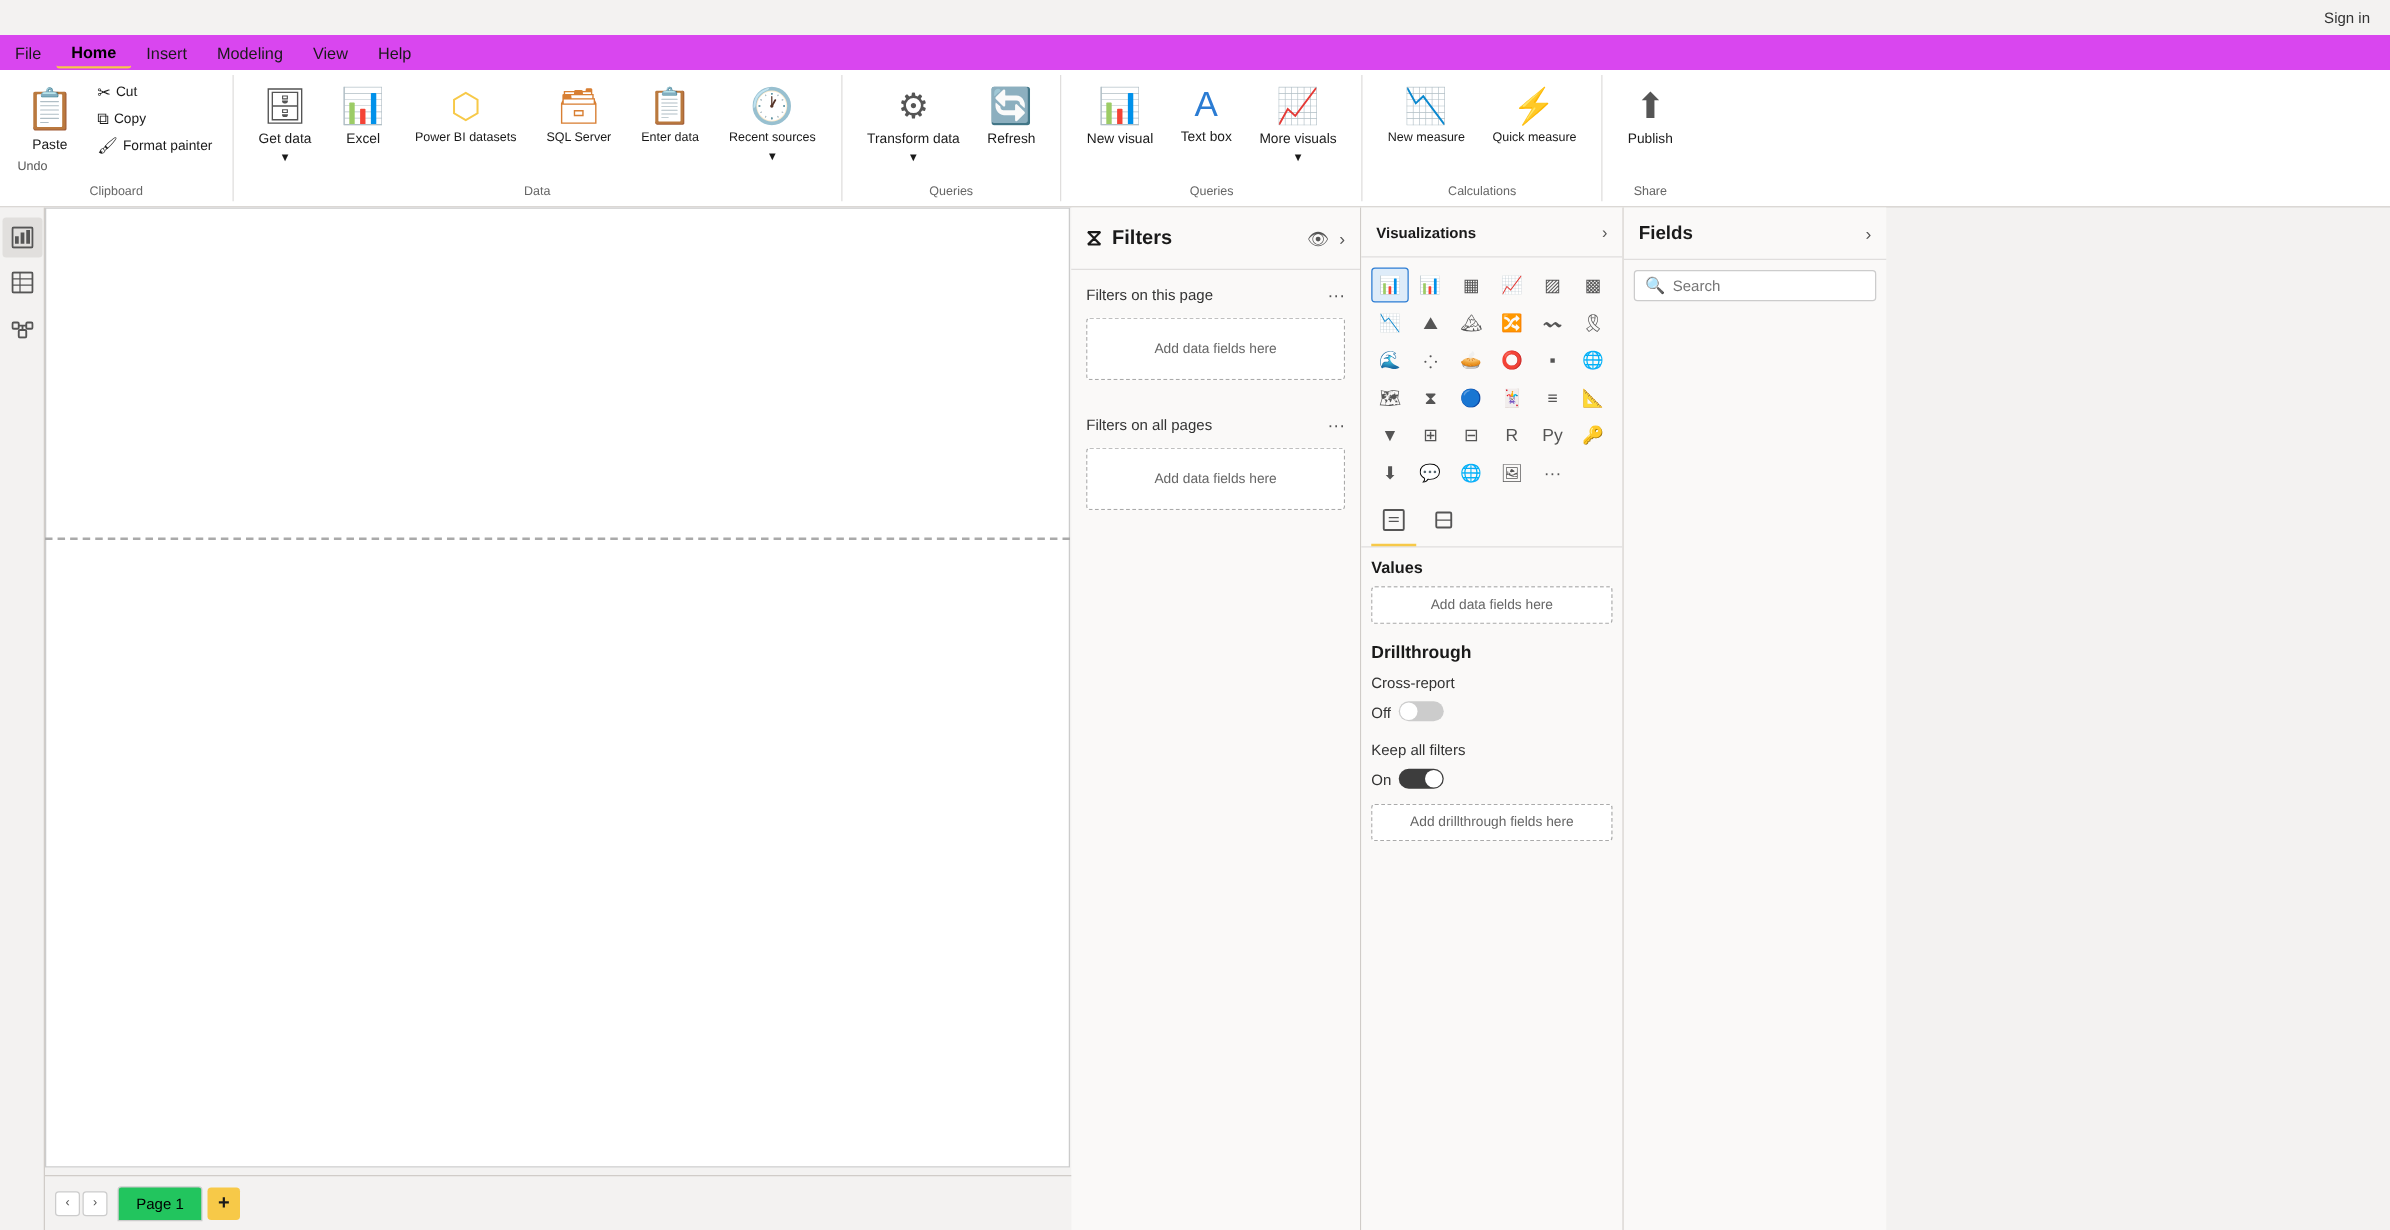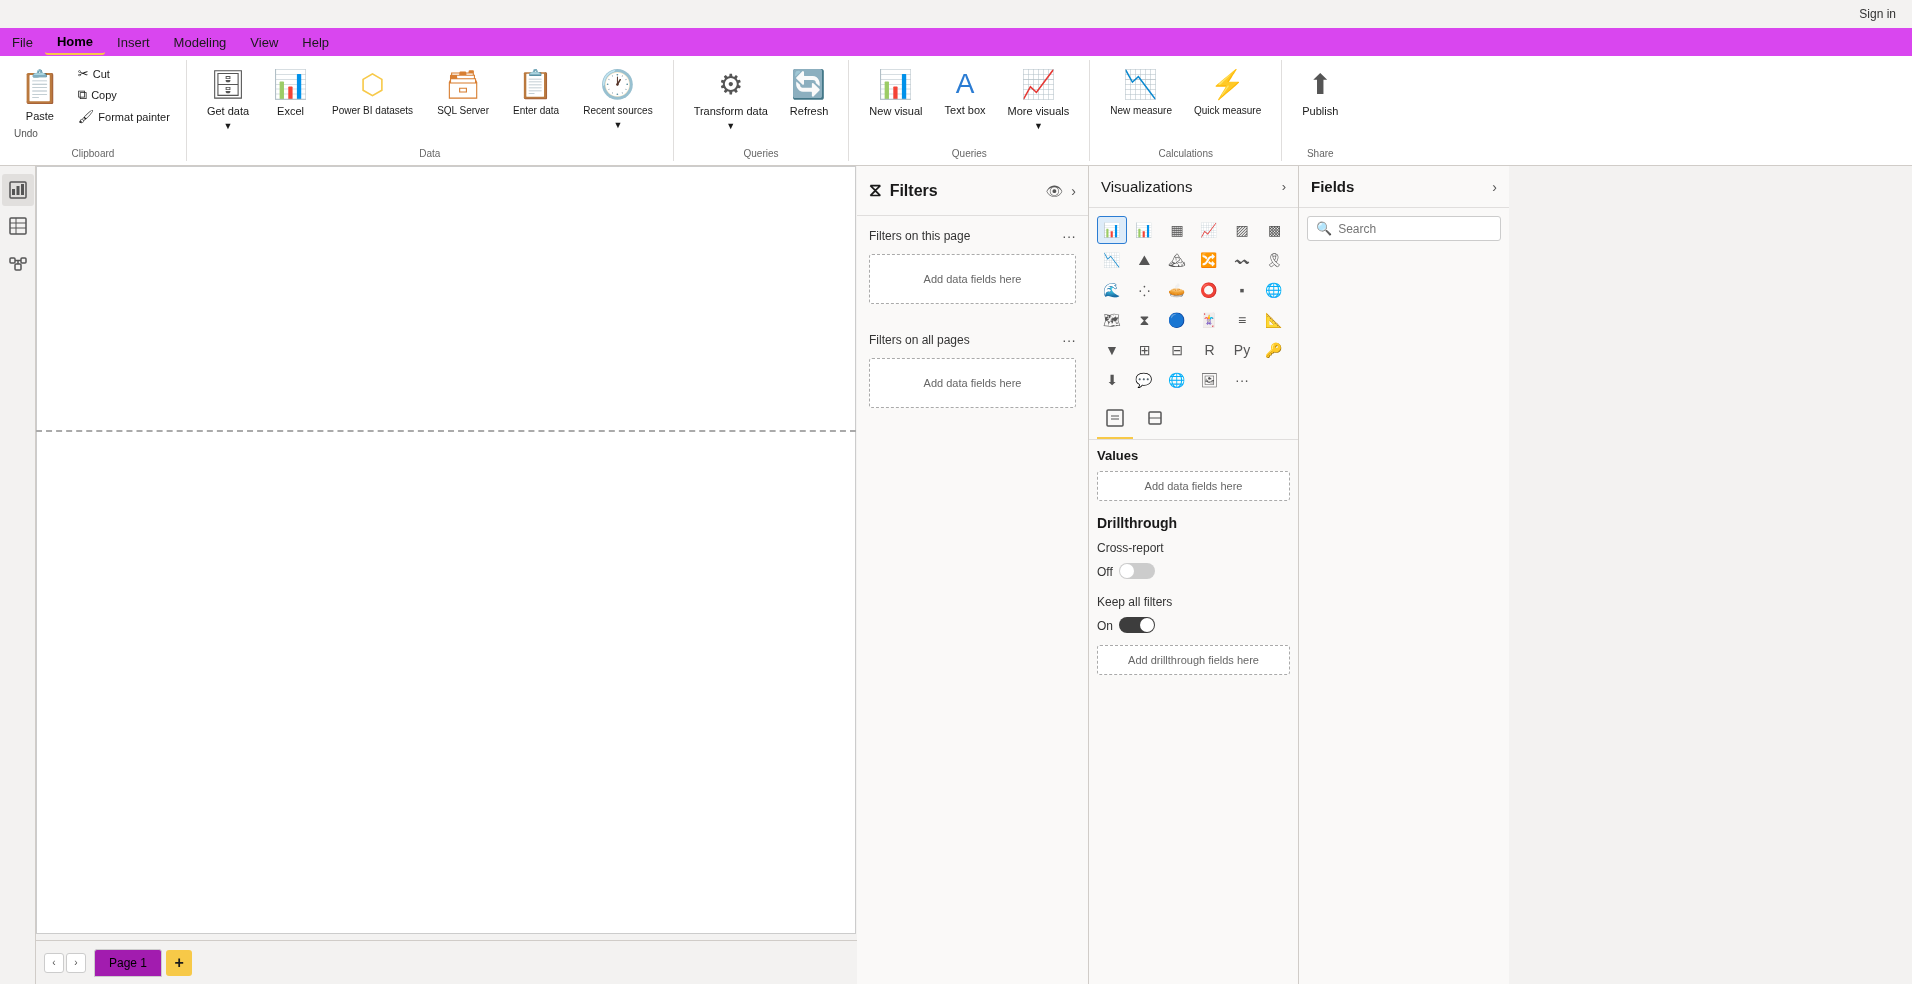--- a/index.html
+++ b/index.html
@@ -215,22 +215,22 @@
       height: calc(984px - 166px);
     }
     .viz-header {
       display: flex;
       align-items: center;
       justify-content: space-between;
       padding: 12px 12px;
       border-bottom: 1px solid #e0dedd;
     }
     .viz-title {
-      font-size: 15px;
-      font-weight: 400;
+      font-size: 12px;
+      font-weight: 700;
       color: #1a1a1a;
     }
     .viz-icons-grid {
       display: grid;
       grid-template-columns: repeat(6, 1fr);
       gap: 2px;
       padding: 8px;
     }
     .viz-icon-btn {
       width: 30px;
@@ -388,21 +388,21 @@
       background: #fff;
     }
     .page-tab {
       background: #fff;
       border: 1px solid #ccc;
       padding: 6px 14px;
       border-radius: 3px 3px 0 0;
       font-size: 12px;
       cursor: pointer;
     }
-    .page-tab.active { font-weight: 500; background: #a21caf; text-align: right; }
+    .page-tab.active { font-weight: 500; background: #22c55e; text-align: right; }
     .page-tab-add {
       width: 26px;
       height: 26px;
       background: #f7c948;
       border-radius: 3px;
       display: flex;
       align-items: center;
       justify-content: center;
       font-size: 16px;
       cursor: pointer;

